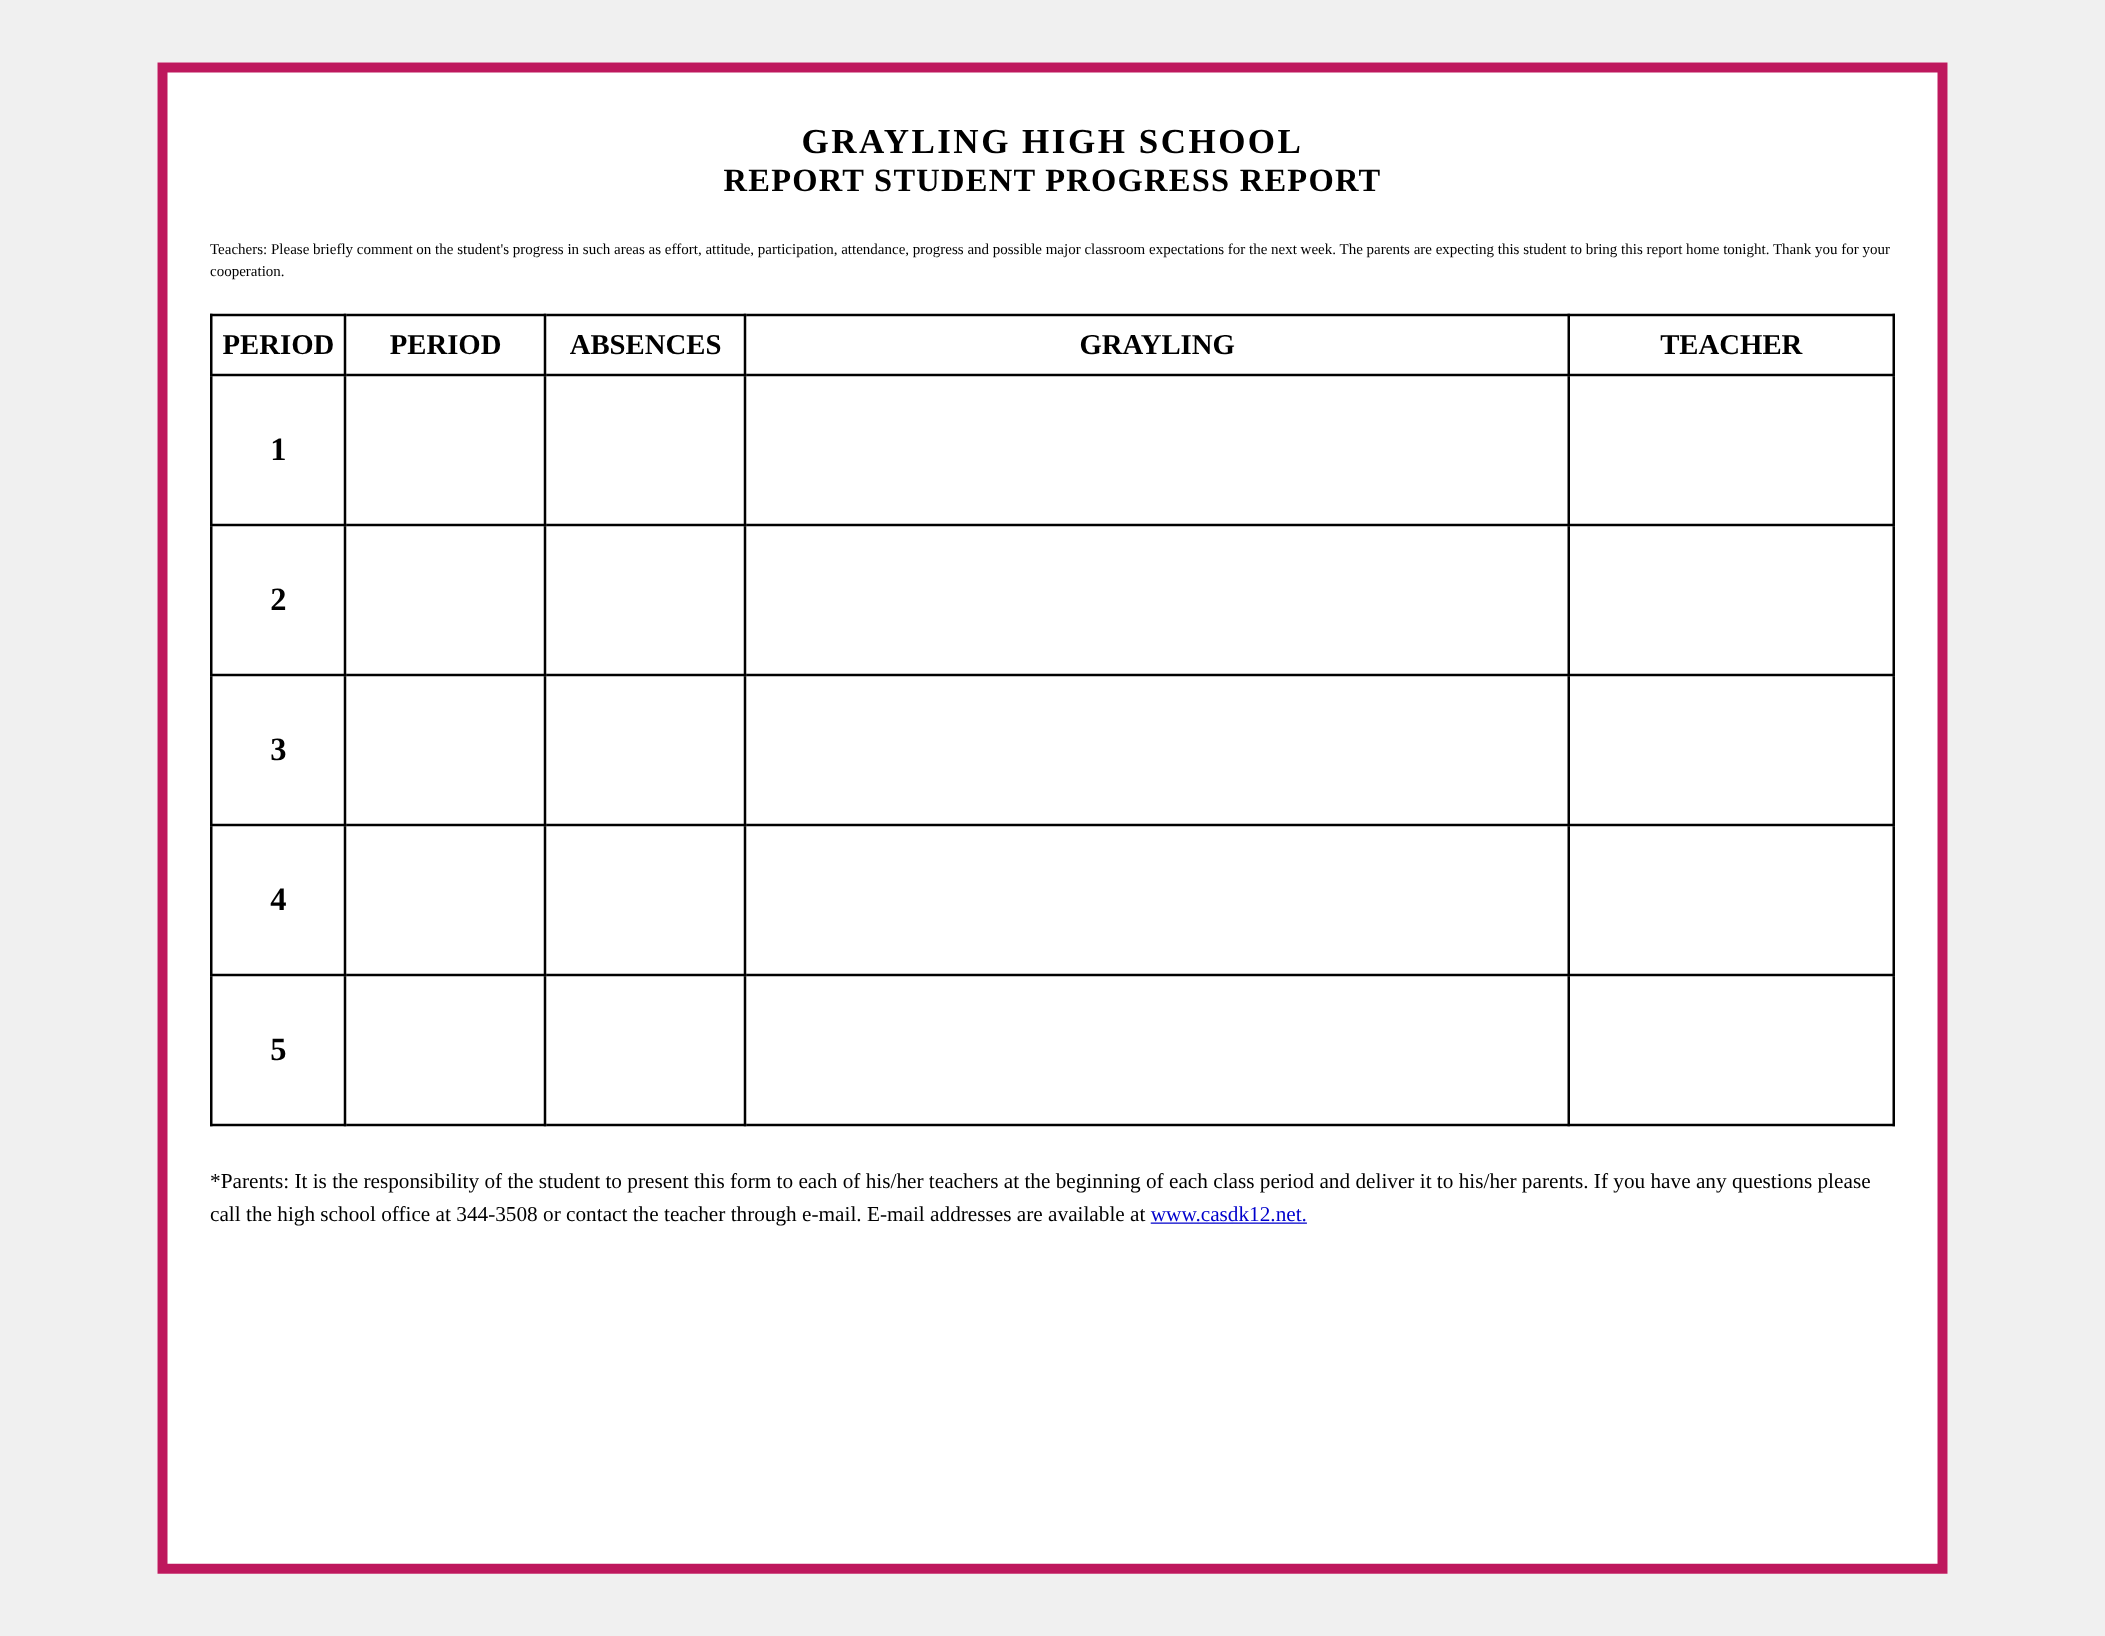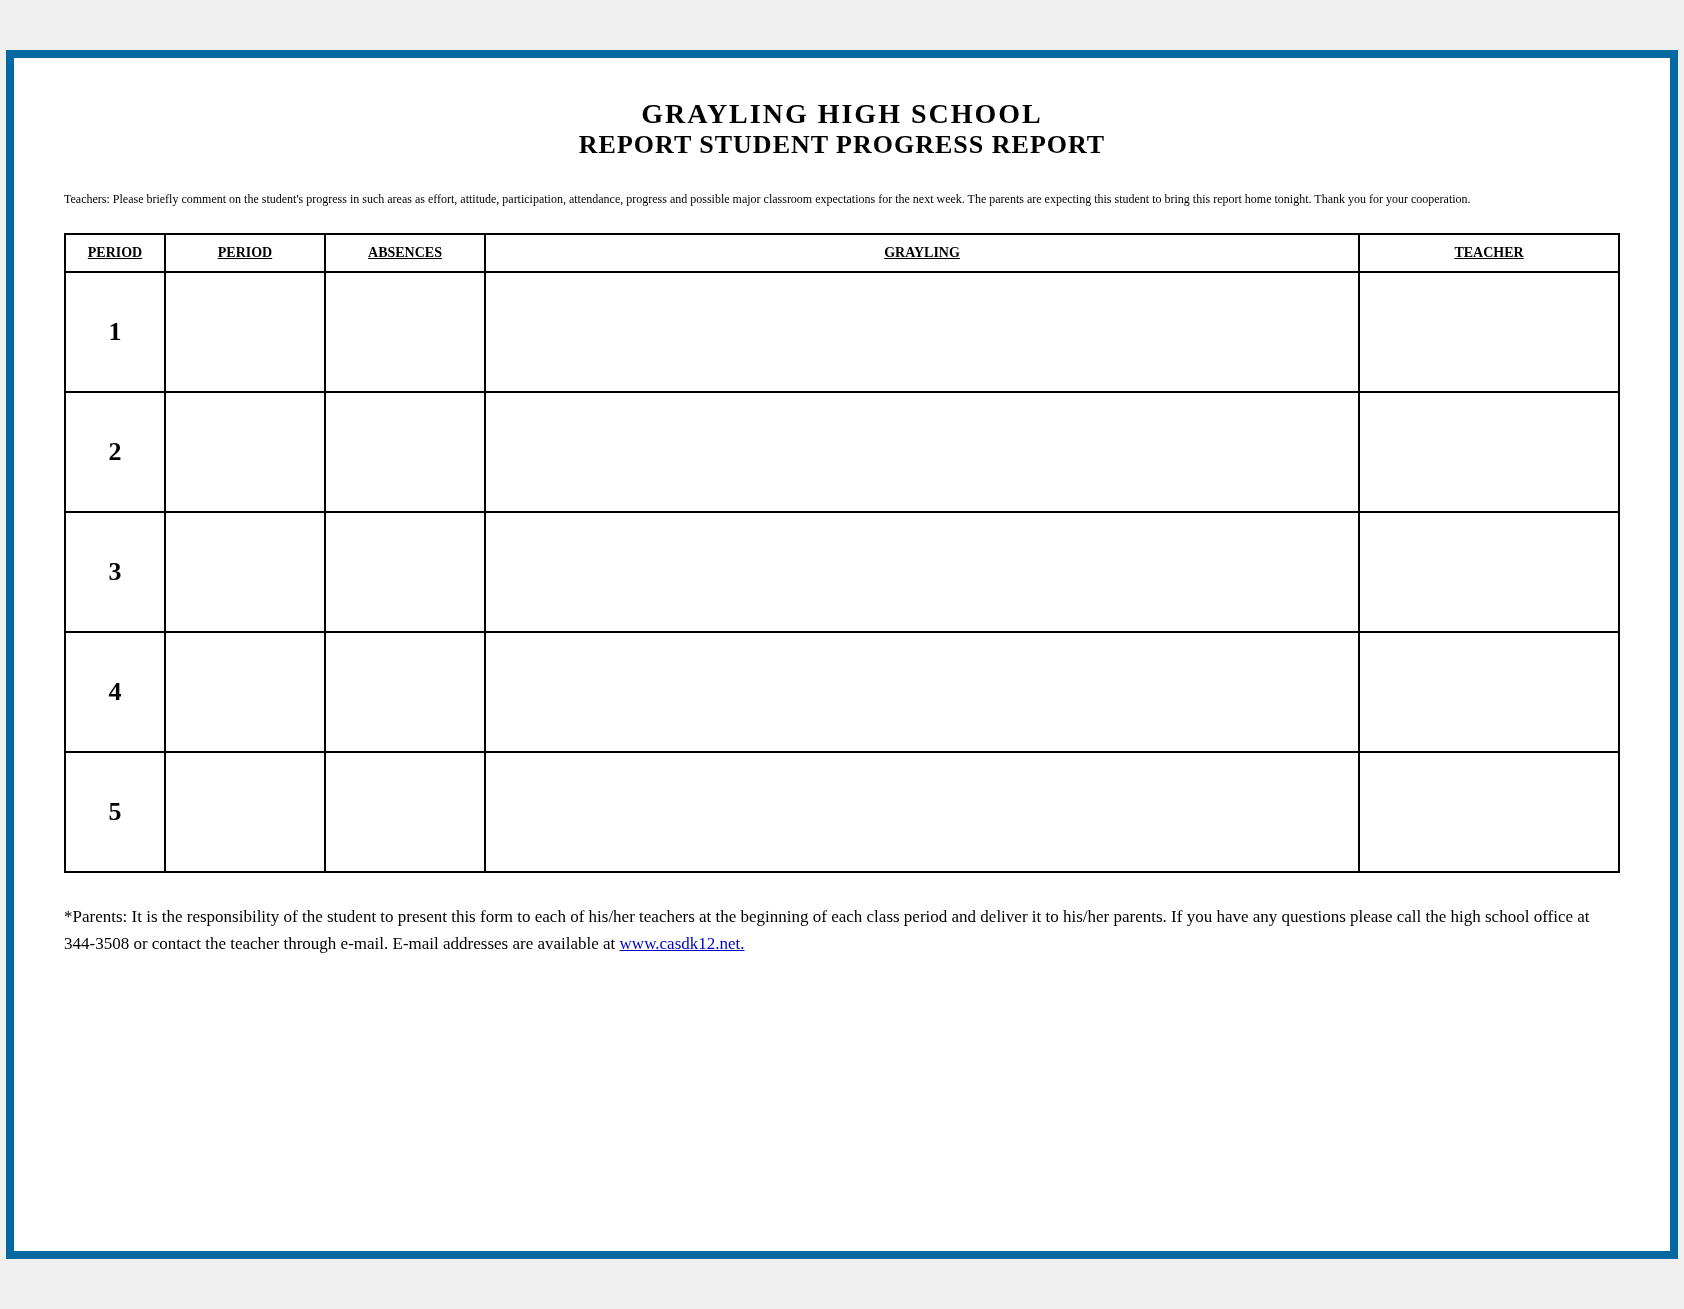--- a/index.html
+++ b/index.html
@@ -11,25 +11,25 @@
     body {
       background: #f0f0f0;
       display: flex;
       justify-content: center;
       align-items: center;
       min-height: 100vh;
       font-family: 'Times New Roman', Times, serif;
     }
 
     .page-wrapper {
-      width: 1672px;
+      width: 1432px;
       min-height: 1209px;
       background: #ffffff;
-      border: 8px solid #0369a1;
-      padding: 40px 50px;
+      border: 8px solid #be185d;
+      padding: 40px 34px;
       position: relative;
     }
 
     .title-section {
       text-align: center;
       margin-bottom: 30px;
     }
 
     .title-line1 {
       font-size: 28px;
@@ -78,24 +78,23 @@
     .report-table {
       width: 100%;
       border-collapse: collapse;
       margin-bottom: 30px;
     }
 
     .report-table th {
       border: 2px solid #000;
       padding: 10px 8px;
       font-weight: bold;
-      font-size: 14px;
+      font-size: 23px;
       text-align: center;
       background: #fff;
-      text-decoration: underline;
     }
 
     .report-table td {
       border: 2px solid #000;
       padding: 0;
       text-align: center;
       font-size: 26px;
       font-weight: bold;
       height: 120px;
       vertical-align: middle;

